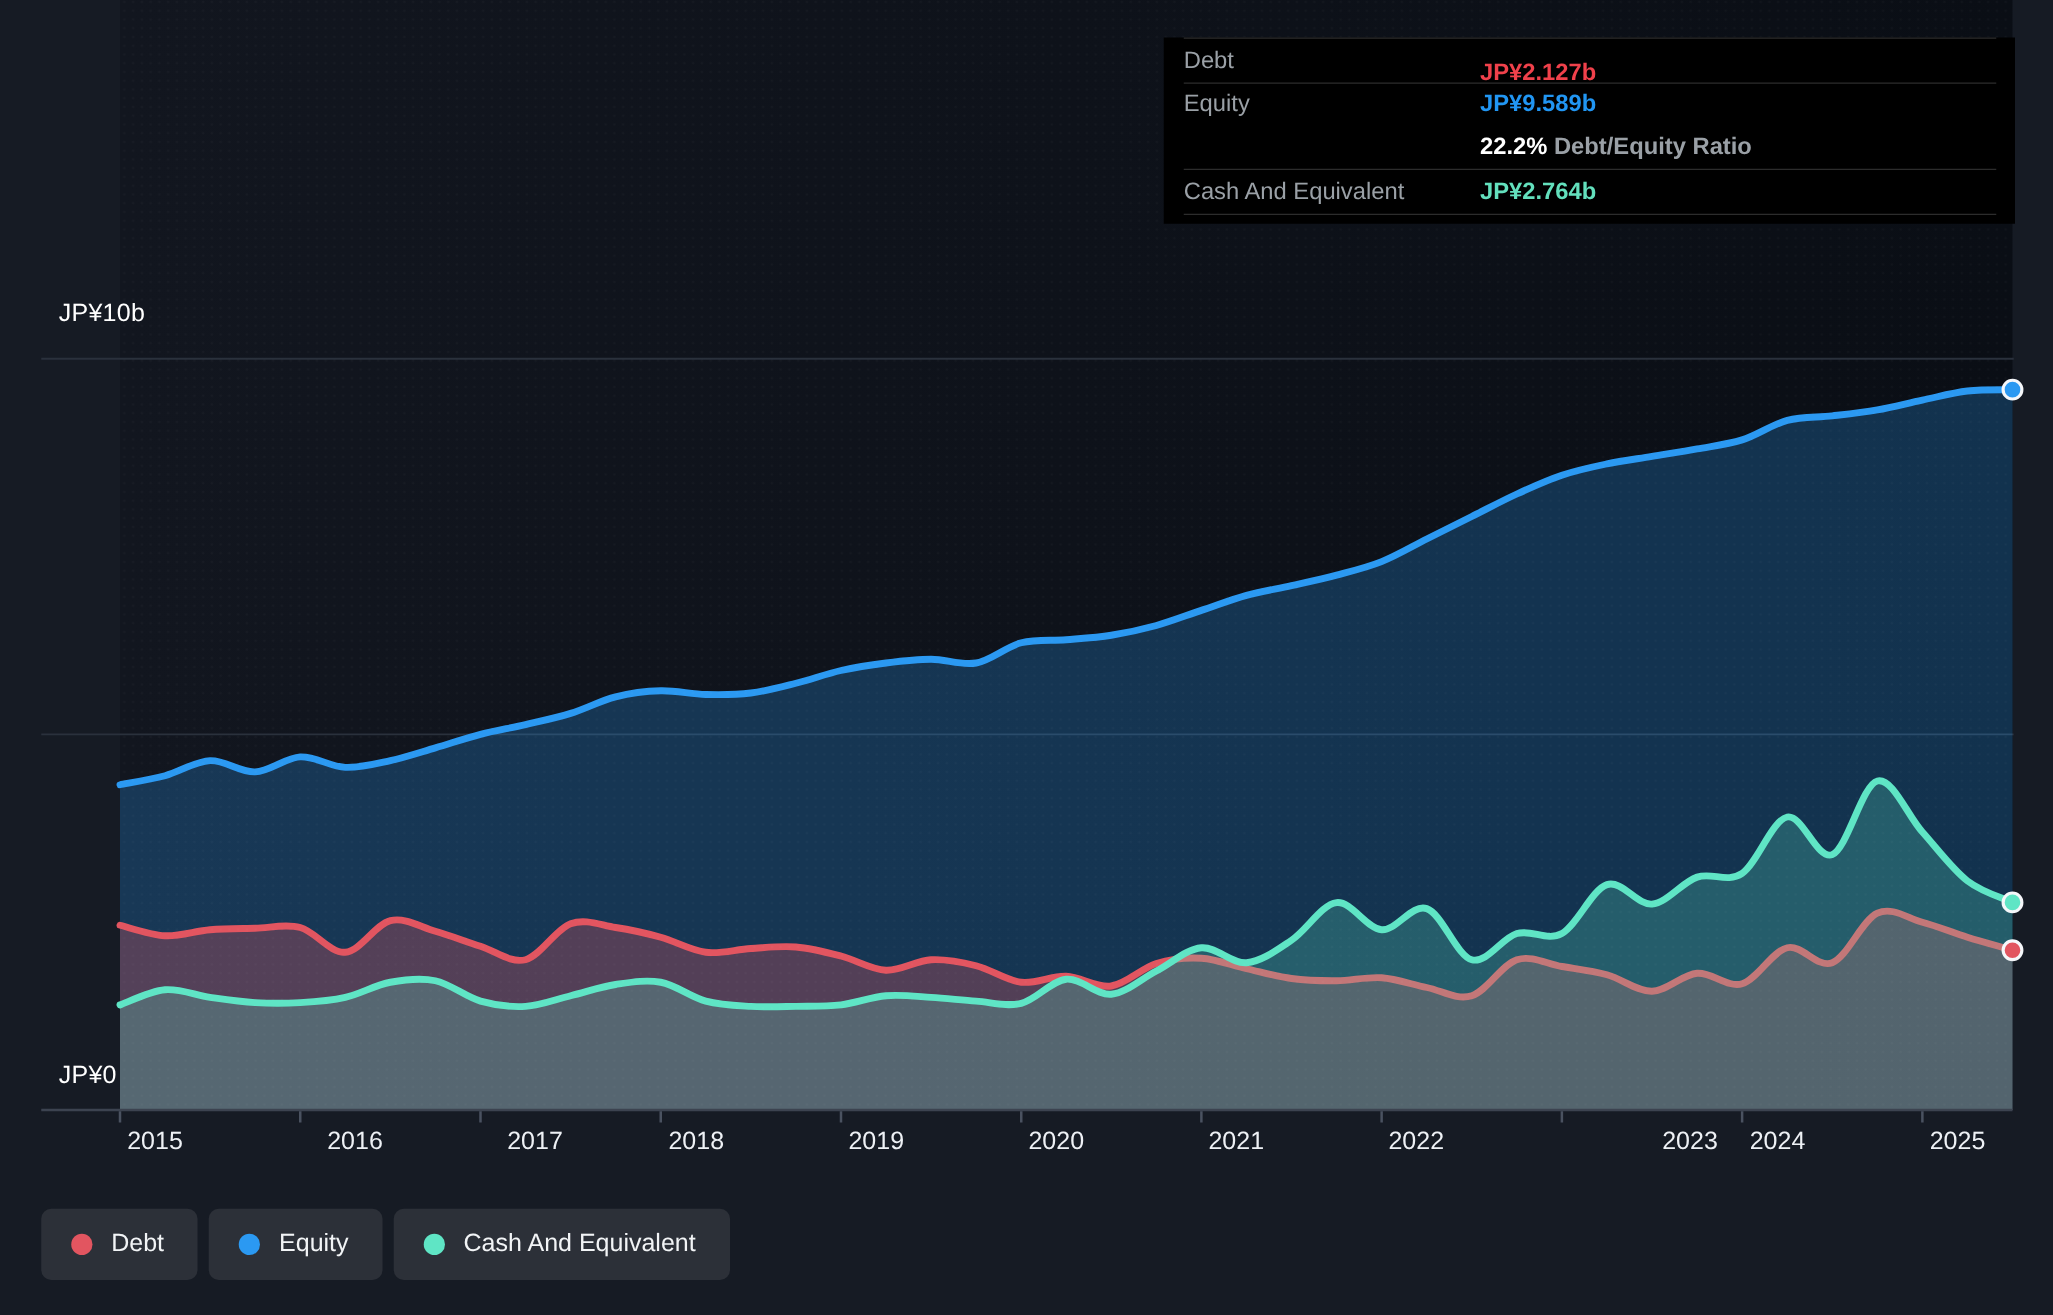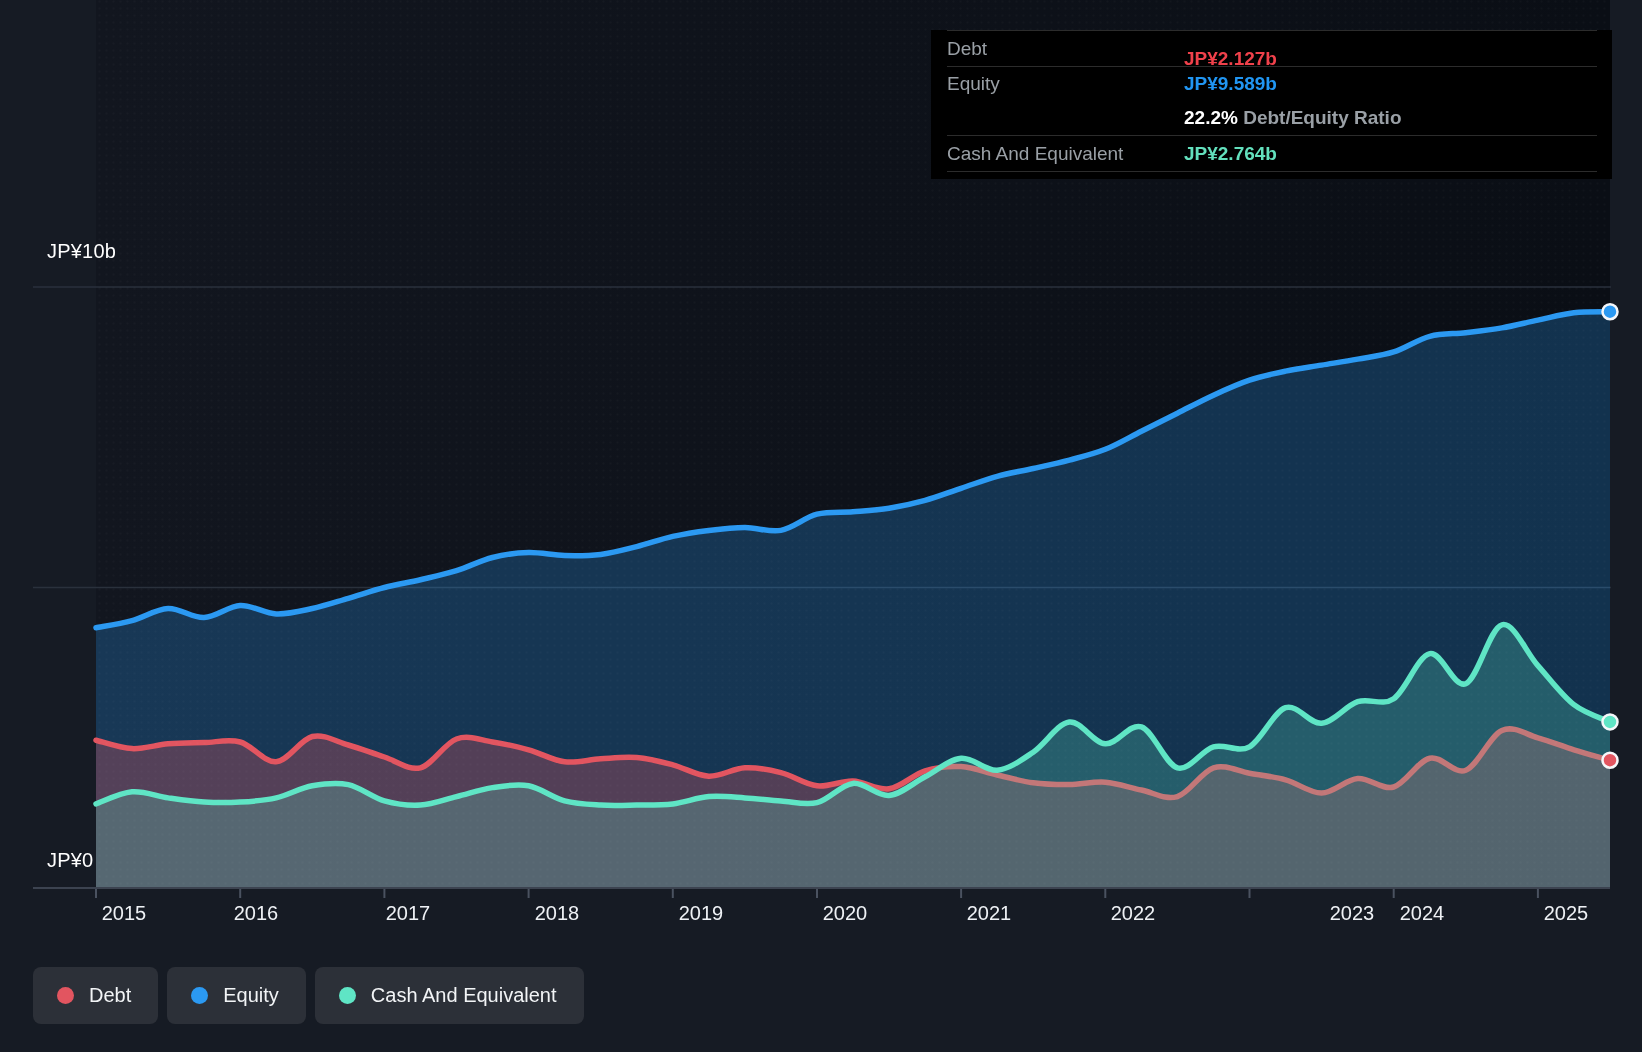--- a/index.html
+++ b/index.html
@@ -97,22 +97,22 @@
         <circle cx="1610.0" cy="721.9" r="7.5" fill="#5fe5c5" stroke="#f5f7fa" stroke-width="2.5"></circle>
         <circle cx="1610.0" cy="760.2" r="7.5" fill="#e25560" stroke="#f5f7fa" stroke-width="2.5"></circle>
       </g>
   </svg>
 
   <div class="ylabel top">JP¥10b</div>
   <div class="ylabel bottom">JP¥0</div>
 
   <div id="xlabels">
       <span style="left: 96px;">2015</span>
-      <span style="left: 228px;">2016</span>
-      <span style="left: 380px;">2017</span>
+      <span style="left: 256px;">2016</span>
+      <span style="left: 400px;">2017</span>
       <span style="left: 529px;">2018</span>
       <span style="left: 673px;">2019</span>
       <span style="left: 817px;">2020</span>
       <span style="left: 961px;">2021</span>
       <span style="left: 1105px; text-align: right;">2022</span>
       <span style="left: 1324px;">2023</span>
       <span style="left: 1394px;">2024</span>
       <span style="left: 1538px;">2025</span>
     </div>
 

